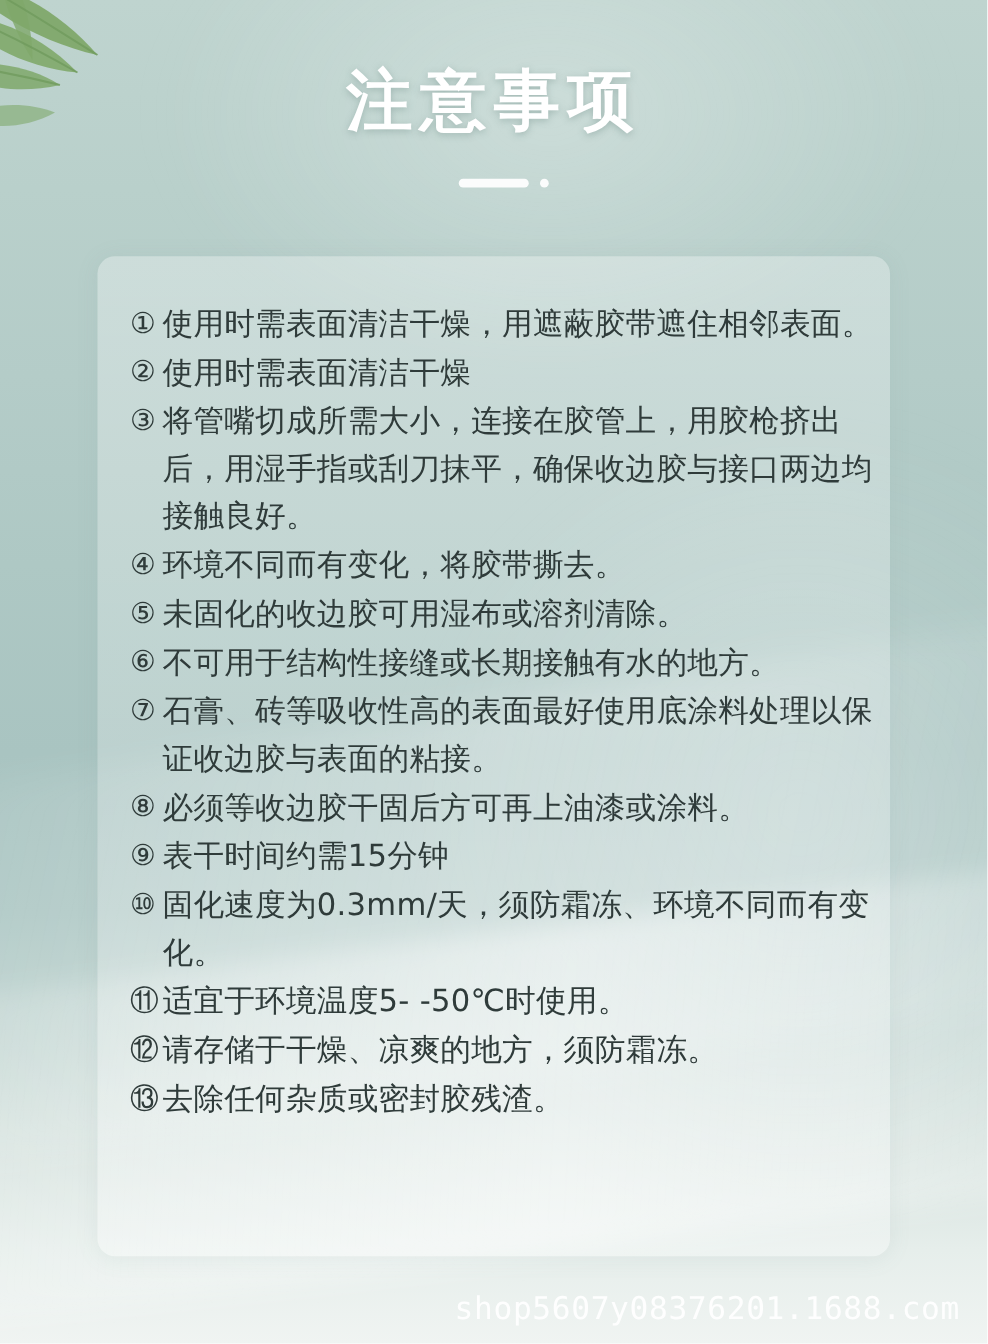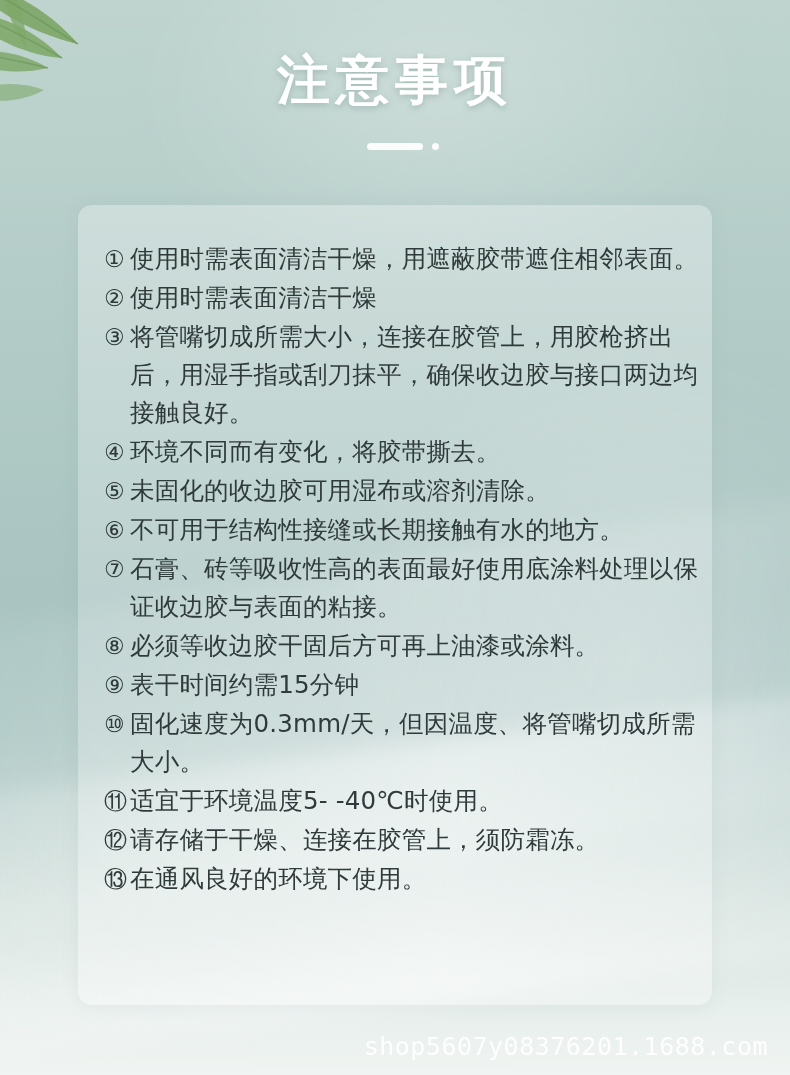--- a/index.html
+++ b/index.html
@@ -231,31 +231,31 @@
     <div class="item">
       <span class="marker">⑧</span>
       <span class="itxt">必须等收边胶干固后方可再上油漆或涂料。</span>
     </div>
     <div class="item">
       <span class="marker">⑨</span>
       <span class="itxt">表干时间约需15分钟</span>
     </div>
     <div class="item">
       <span class="marker">⑩</span>
-      <span class="itxt">固化速度为0.3mm/天，但因温度、将管嘴切成所需大小。</span>
+      <span class="itxt">固化速度为0.3mm/天，须防霜冻、环境不同而有变化。</span>
     </div>
     <div class="item">
       <span class="marker">⑪</span>
-      <span class="itxt">适宜于环境温度5- -40℃时使用。</span>
+      <span class="itxt">适宜于环境温度5- -50℃时使用。</span>
     </div>
     <div class="item">
       <span class="marker">⑫</span>
-      <span class="itxt">请存储于干燥、连接在胶管上，须防霜冻。</span>
+      <span class="itxt">请存储于干燥、凉爽的地方，须防霜冻。</span>
     </div>
     <div class="item">
       <span class="marker">⑬</span>
-      <span class="itxt">在通风良好的环境下使用。</span>
+      <span class="itxt">去除任何杂质或密封胶残渣。</span>
     </div>
   </div>
 
   <div class="watermark">shop5607y08376201.1688.com</div>
 
 </div>
 
 </body></html>

